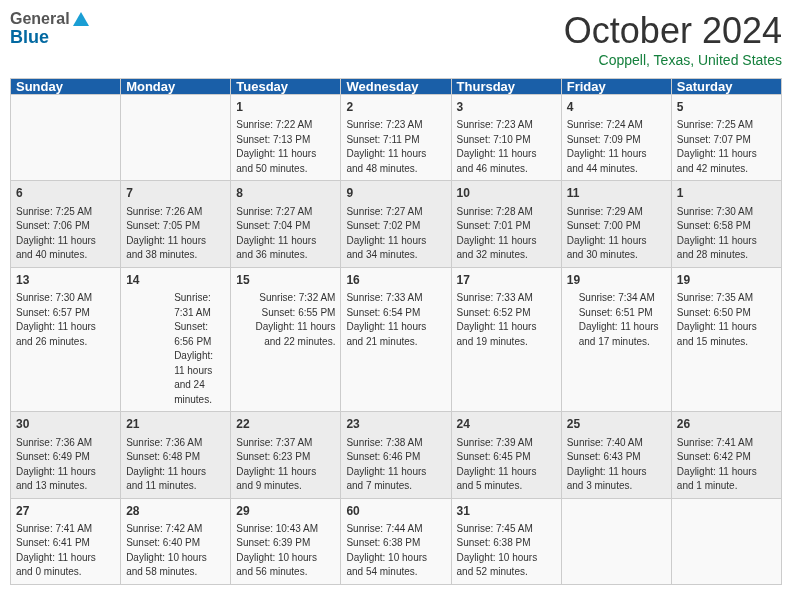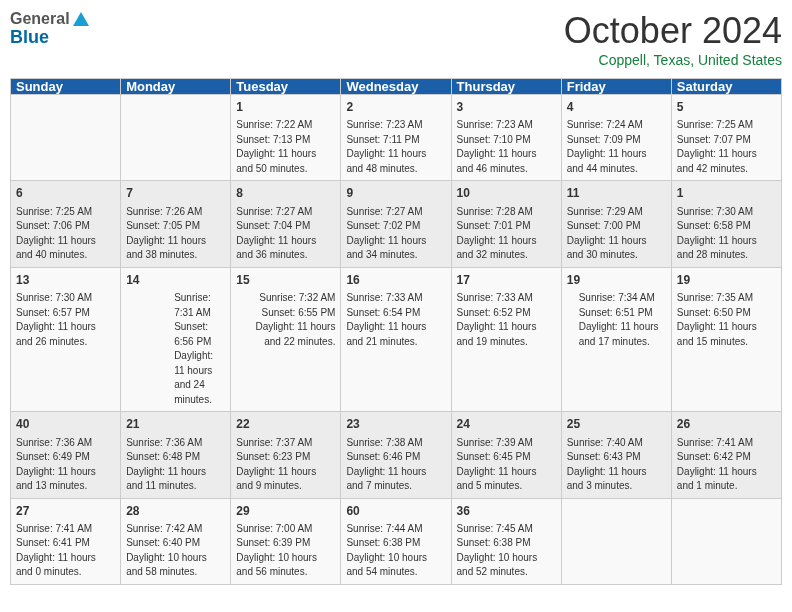--- a/index.html
+++ b/index.html
@@ -232,21 +232,21 @@
         </td>
         <td>
           <span class="day-num">19</span>
           <div class="cell-content" style="white-space: pre-line;">Sunrise: 7:35 AM
 Sunset: 6:50 PM
 Daylight: 11 hours and 15 minutes.</div>
         </td>
       </tr>
       <tr>
         <td>
-          <span class="day-num">40</span>
+          <span class="day-num">30</span>
           <div class="cell-content" style="white-space: pre-line;">Sunrise: 7:36 AM
 Sunset: 6:49 PM
 Daylight: 11 hours and 13 minutes.</div>
         </td>
         <td>
           <span class="day-num">21</span>
           <div class="cell-content" style="white-space: pre-line;">Sunrise: 7:36 AM
 Sunset: 6:48 PM
 Daylight: 11 hours and 11 minutes.</div>
         </td>
@@ -289,32 +289,32 @@
 Daylight: 11 hours and 0 minutes.</div>
         </td>
         <td>
           <span class="day-num">28</span>
           <div class="cell-content" style="white-space: pre-line;">Sunrise: 7:42 AM
 Sunset: 6:40 PM
 Daylight: 10 hours and 58 minutes.</div>
         </td>
         <td>
           <span class="day-num">29</span>
-          <div class="cell-content" style="white-space: pre-line;">Sunrise: 7:00 AM
+          <div class="cell-content" style="white-space: pre-line;">Sunrise: 10:43 AM
 Sunset: 6:39 PM
 Daylight: 10 hours and 56 minutes.</div>
         </td>
         <td>
           <span class="day-num">60</span>
           <div class="cell-content" style="white-space: pre-line;">Sunrise: 7:44 AM
 Sunset: 6:38 PM
 Daylight: 10 hours and 54 minutes.</div>
         </td>
         <td>
-          <span class="day-num">36</span>
+          <span class="day-num">31</span>
           <div class="cell-content" style="white-space: pre-line;">Sunrise: 7:45 AM
 Sunset: 6:38 PM
 Daylight: 10 hours and 52 minutes.</div>
         </td>
         <td></td>
         <td></td>
       </tr>
     </tbody>
 </table>
 

